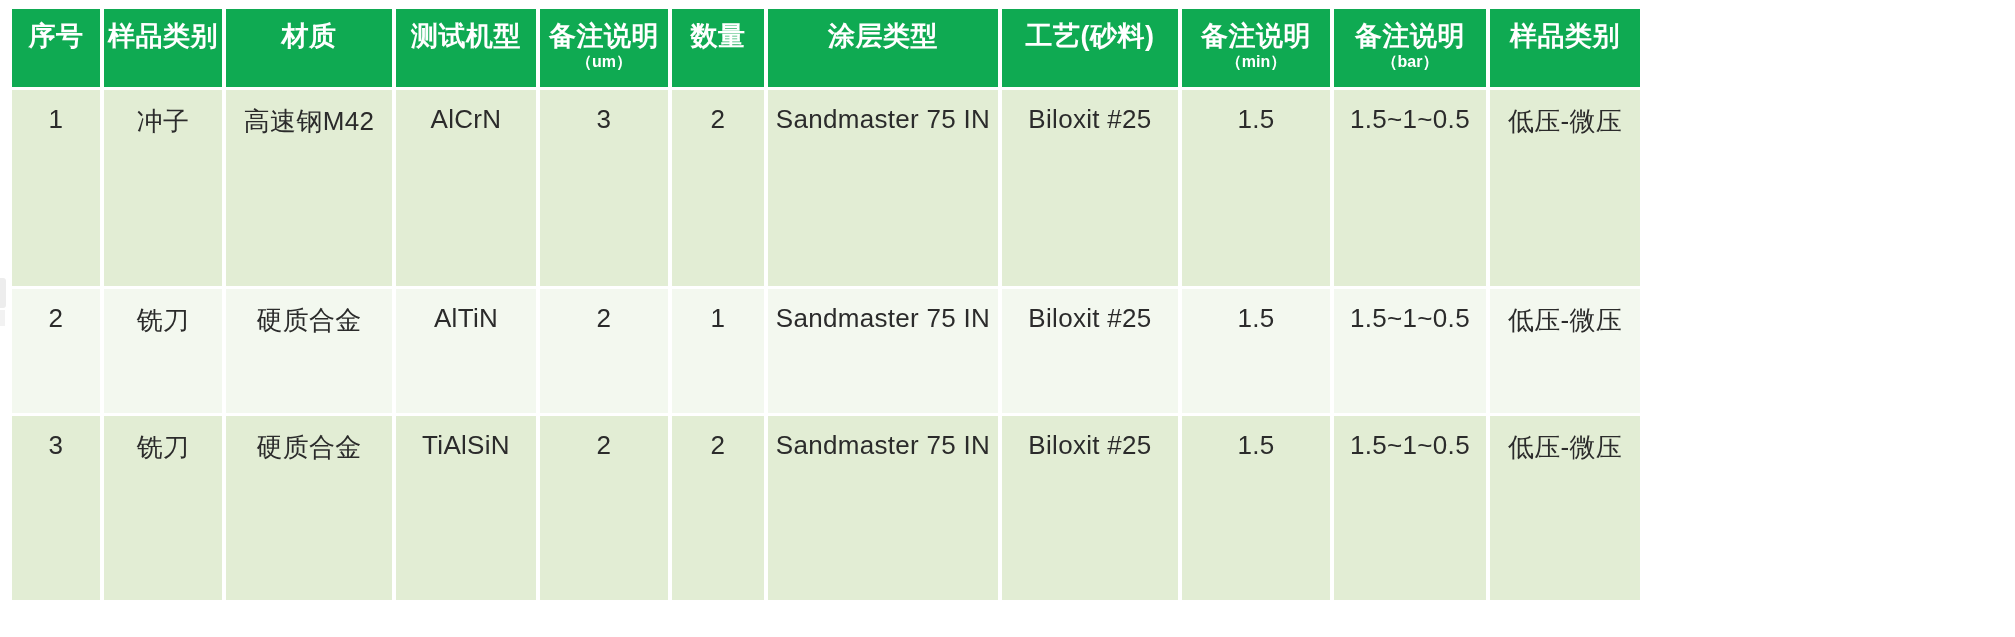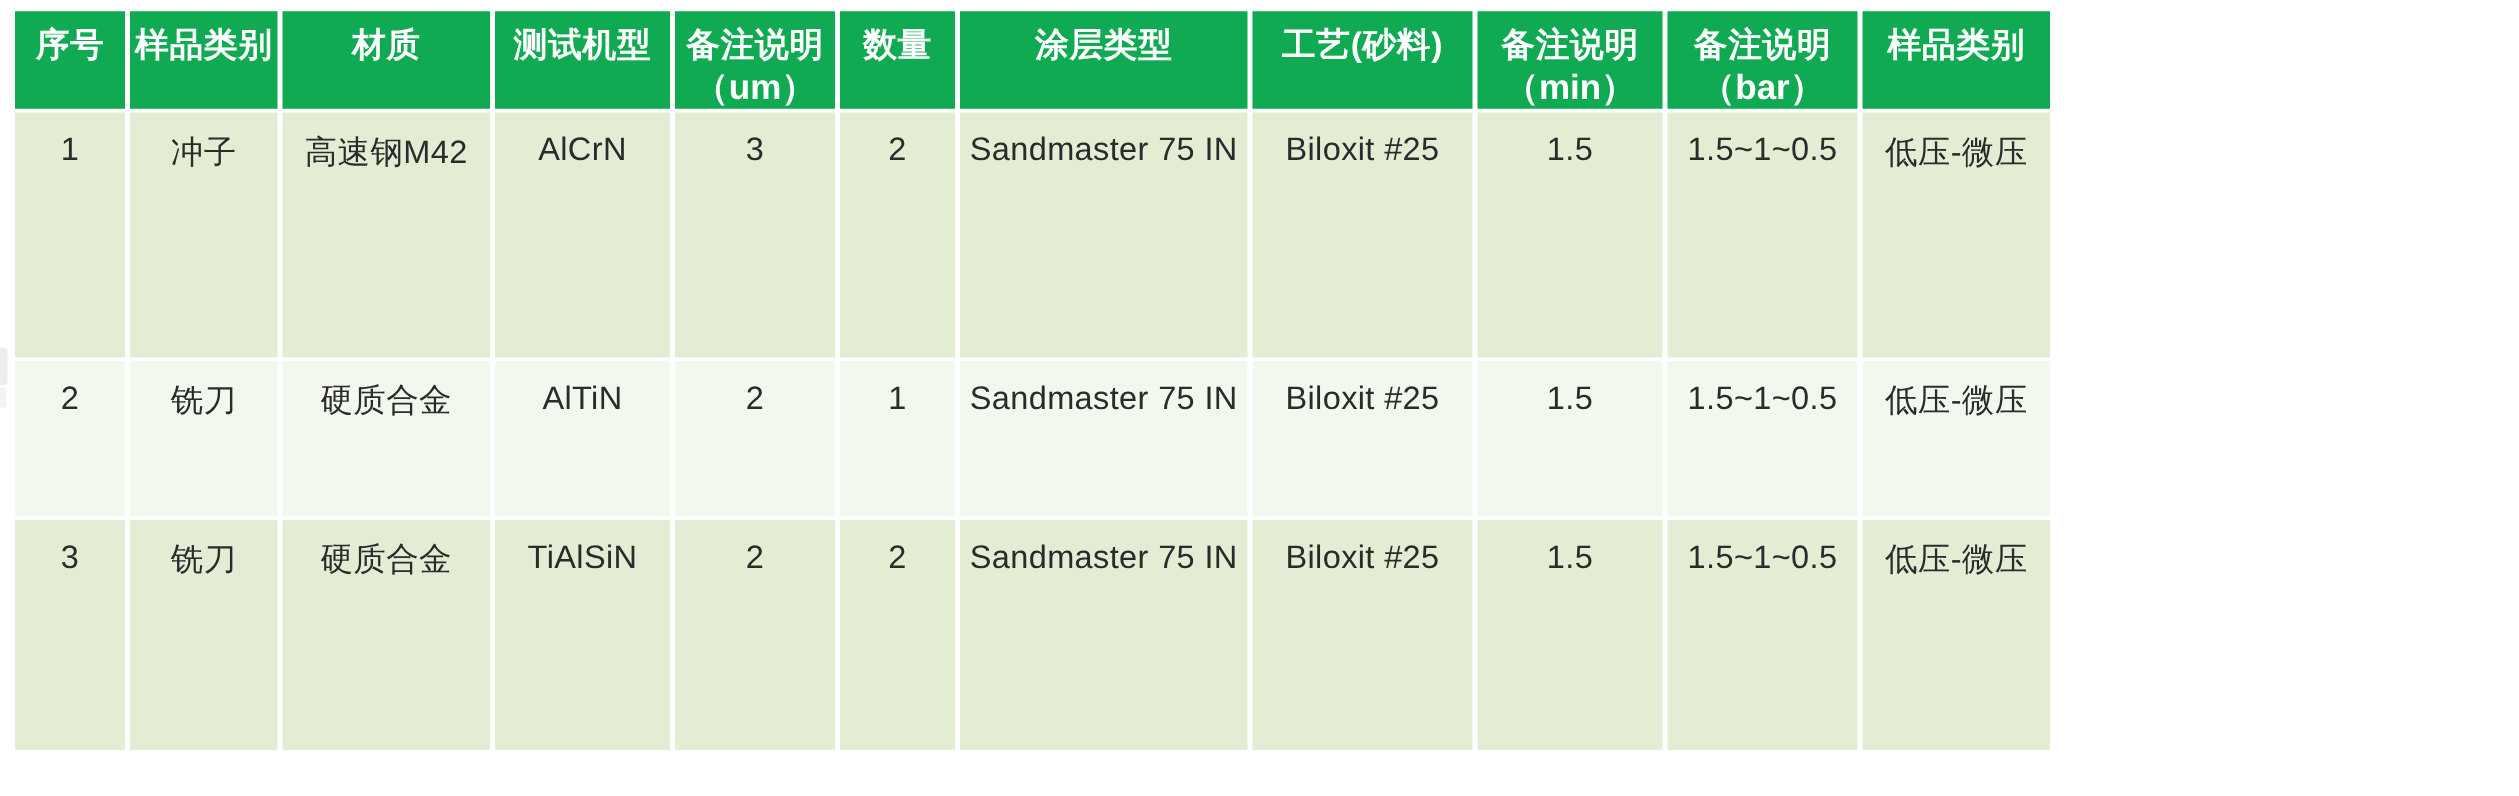--- a/index.html
+++ b/index.html
@@ -39,21 +39,21 @@
     text-align: center;
     vertical-align: top;
     padding: 12px 4px 0 4px;
     height: 78px;
     box-sizing: border-box;
     line-height: 1.18;
     letter-spacing: 0.5px;
   }
   thead th .unit {
     display: block;
-    font-size: 28px;
+    font-size: 16px;
     font-weight: bold;
     letter-spacing: 0;
   }
 
   
   tbody td {
     font-size: 26px;
     color: #2b2b2b;
     text-align: center;
     vertical-align: top;

